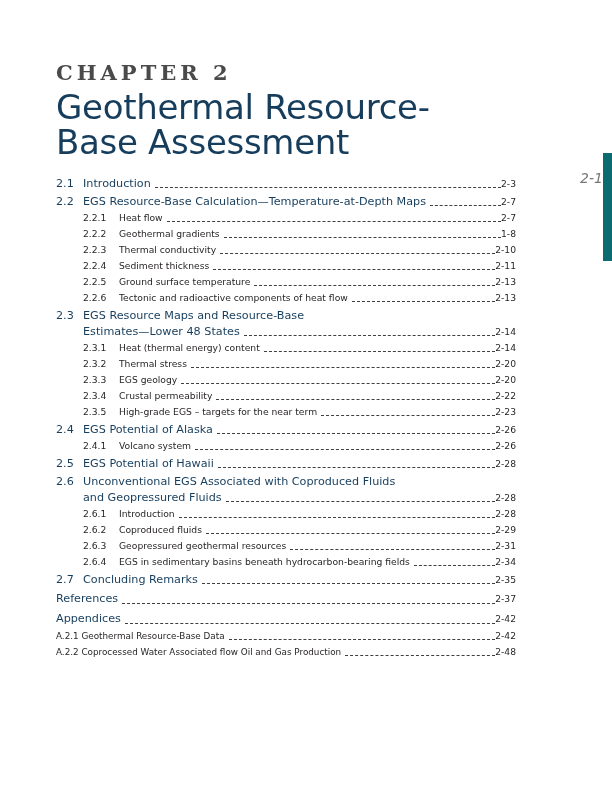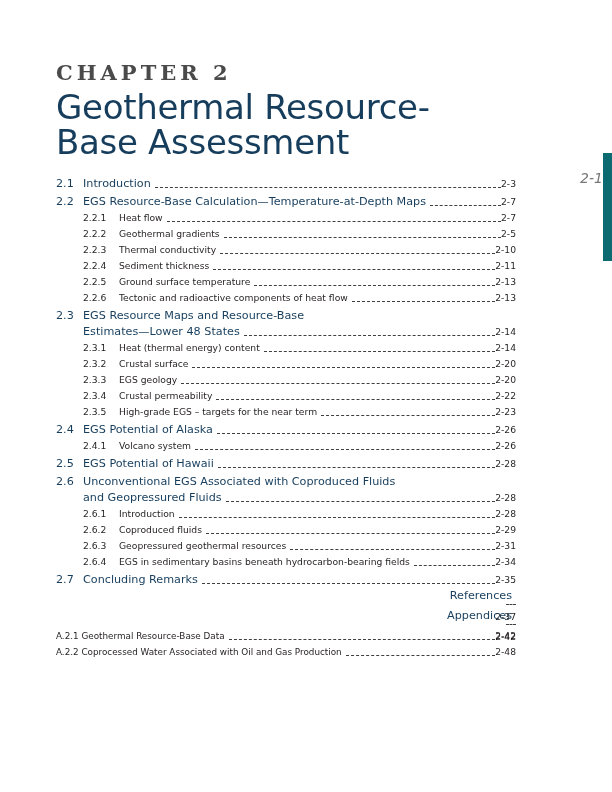--- a/index.html
+++ b/index.html
@@ -82,21 +82,20 @@
       color: #231f20;
       height: 16px;
       line-height: 14px;
       padding-left: 27px;
     }
     .toc-row.ref {
       font-size: 11.2px;
       color: #163d5c;
       height: 20px;
       line-height: 17px;
-      flex-direction: column;
     }
     .toc-row.appx {
       font-size: 8.8px;
       color: #231f20;
       height: 16px;
       line-height: 14px;
     }
     .num1 { width: 27px; flex: 0 0 27px; }
     .num2 { width: 36px; flex: 0 0 36px; }
     .title { flex: 0 0 auto; padding-right: 4px; }
@@ -142,21 +141,21 @@
   <div class="toc-row lvl2">
     <span class="num2">2.2.1</span>
     <span class="title">Heat flow</span>
     <span class="leader"></span>
     <span class="page">2-7</span>
   </div>
   <div class="toc-row lvl2">
     <span class="num2">2.2.2</span>
     <span class="title">Geothermal gradients</span>
     <span class="leader"></span>
-    <span class="page">2-5</span>
+    <span class="page">1-8</span>
   </div>
   <div class="toc-row lvl2">
     <span class="num2">2.2.3</span>
     <span class="title">Thermal conductivity</span>
     <span class="leader"></span>
     <span class="page">2-10</span>
   </div>
   <div class="toc-row lvl2">
     <span class="num2">2.2.4</span>
     <span class="title">Sediment thickness</span>
@@ -187,21 +186,21 @@
   </div>
 
   <div class="toc-row lvl2">
     <span class="num2">2.3.1</span>
     <span class="title">Heat (thermal energy) content</span>
     <span class="leader"></span>
     <span class="page">2-14</span>
   </div>
   <div class="toc-row lvl2">
     <span class="num2">2.3.2</span>
-    <span class="title">Crustal surface</span>
+    <span class="title">Thermal stress</span>
     <span class="leader"></span>
     <span class="page">2-20</span>
   </div>
   <div class="toc-row lvl2">
     <span class="num2">2.3.3</span>
     <span class="title">EGS geology</span>
     <span class="leader"></span>
     <span class="page">2-20</span>
   </div>
   <div class="toc-row lvl2">
@@ -288,18 +287,18 @@
     <span class="title">Appendices</span>
     <span class="leader"></span>
     <span class="page">2-42</span>
   </div>
   <div class="toc-row appx">
     <span class="title">A.2.1 Geothermal Resource-Base Data</span>
     <span class="leader"></span>
     <span class="page">2-42</span>
   </div>
   <div class="toc-row appx">
-    <span class="title">A.2.2 Coprocessed Water Associated with Oil and Gas Production</span>
+    <span class="title">A.2.2 Coprocessed Water Associated flow Oil and Gas Production</span>
     <span class="leader"></span>
     <span class="page">2-48</span>
   </div>
 
 </div>
 
 </body></html>

